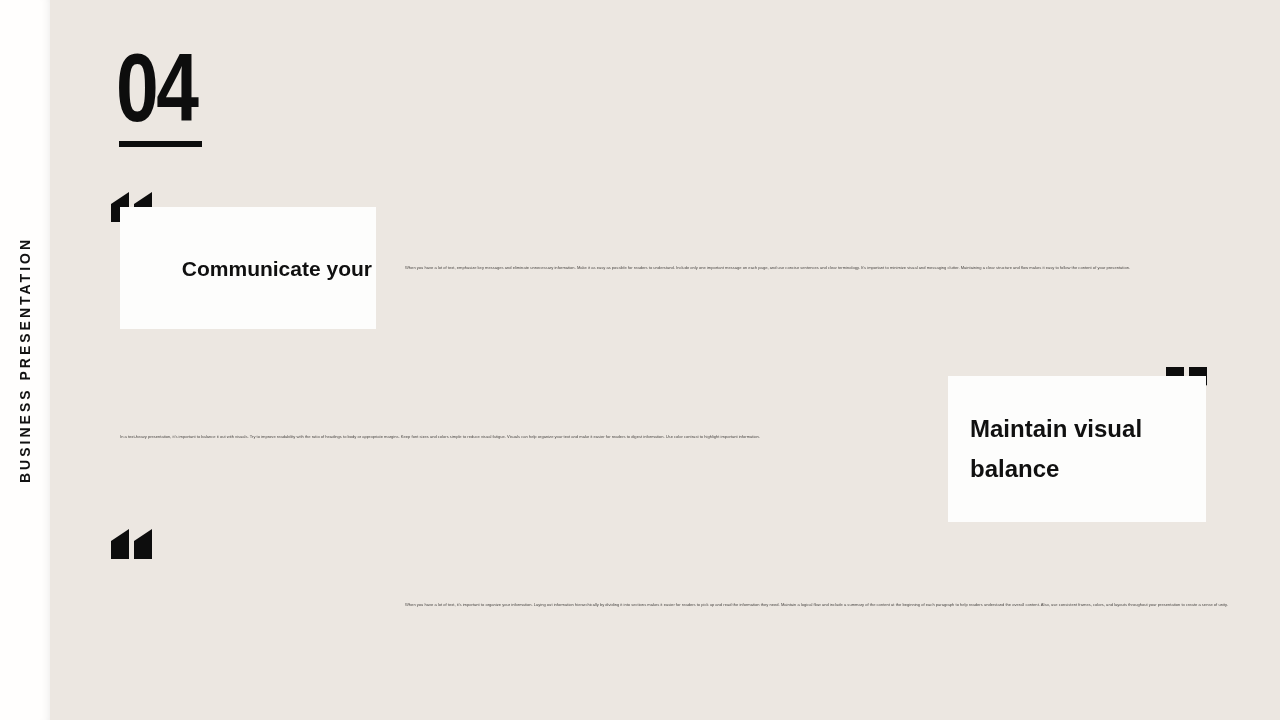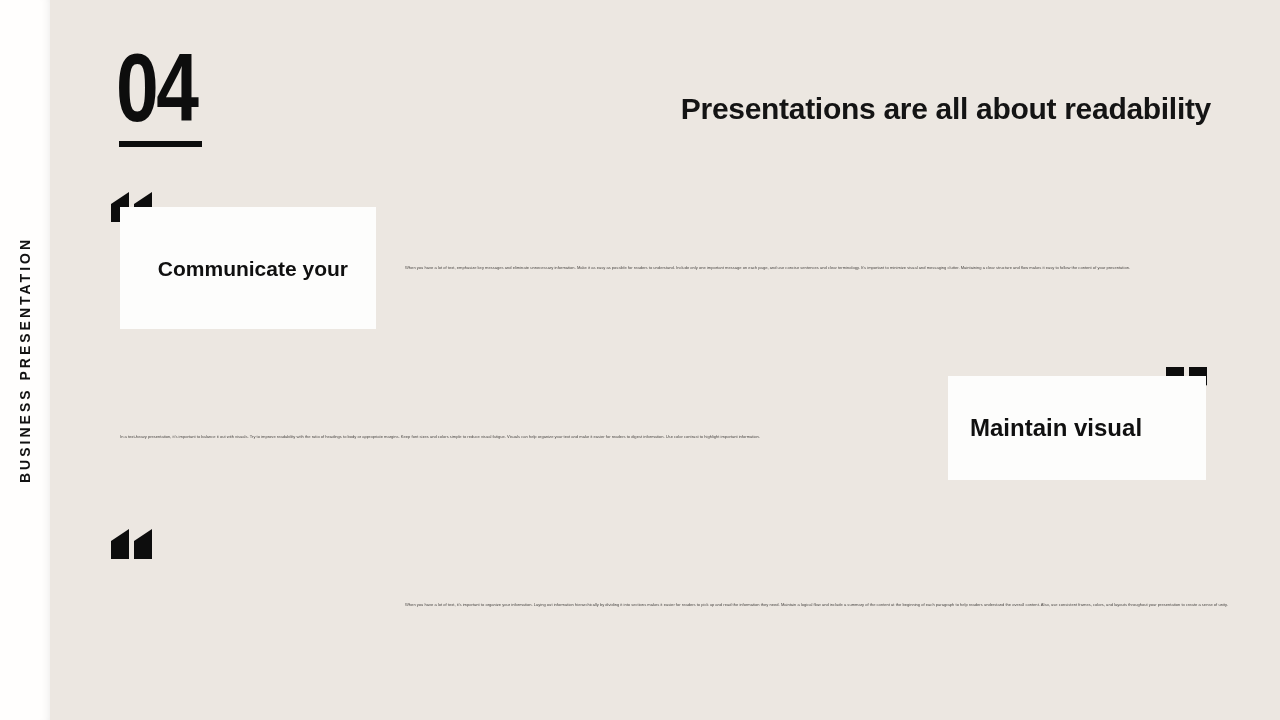--- a/index.html
+++ b/index.html
@@ -71,25 +71,25 @@
   
   .card {
     position: absolute;
     background: #fdfdfc;
     display: flex;
     flex-direction: column;
     justify-content: center;
     color: #101010;
     font-weight: 700;
   }
-  .card.align-right { text-align: right; padding-right: 28px; }
+  .card.align-right { text-align: right; padding-right: 4px; }
   .card.align-left  { text-align: left;  padding-left: 22px; }
 
   .card-1 { left: 120px; top: 207px; width: 256px; height: 122px; font-size: 21px; line-height: 33px; }
-  .card-2 { left: 948px; top: 376px; width: 258px; height: 104px; font-size: 24px; line-height: 40px; }
+  .card-2 { left: 948px; top: 376px; width: 258px; height: 146px; font-size: 24px; line-height: 40px; }
   .card-3 { left: 120px; top: 544px; width: 256px; height: 123px; font-size: 21px; line-height: 32px; }
 
   
   .quote-group {
     position: absolute;
     display: flex;
     gap: 5px;
   }
   .quote-group svg { display: block; }
   .quote-group.closing { transform: rotate(180deg); }
@@ -115,21 +115,20 @@
 
 <div class="slide">
 
   <div class="side-strip">
     <div class="side-label">BUSINESS PRESENTATION</div>
   </div>
 
   <div class="big-number">04</div>
   <div class="number-underline"></div>
 
-  <div class="slide-title">Presentations are all about readability</div>
 
   <div class="quote-group qg-1">
     <svg width="18" height="30" viewBox="0 0 18 30">
         <polygon points="0,12 18,0 18,30 0,30" fill="#0d0d0d"></polygon>
       </svg>
     <svg width="18" height="30" viewBox="0 0 18 30">
         <polygon points="0,12 18,0 18,30 0,30" fill="#0d0d0d"></polygon>
       </svg>
   </div>
   <div class="card card-1 align-right">
@@ -141,20 +140,21 @@
   <div class="quote-group closing qg-2">
     <svg width="18" height="30" viewBox="0 0 18 30">
         <polygon points="0,12 18,0 18,30 0,30" fill="#0d0d0d"></polygon>
       </svg>
     <svg width="18" height="30" viewBox="0 0 18 30">
         <polygon points="0,12 18,0 18,30 0,30" fill="#0d0d0d"></polygon>
       </svg>
   </div>
   <div class="card card-2 align-left">
     <div>Maintain visual</div>
+    <div>balance</div>
   </div>
 
   <div class="quote-group qg-3">
     <svg width="18" height="30" viewBox="0 0 18 30">
         <polygon points="0,12 18,0 18,30 0,30" fill="#0d0d0d"></polygon>
       </svg>
     <svg width="18" height="30" viewBox="0 0 18 30">
         <polygon points="0,12 18,0 18,30 0,30" fill="#0d0d0d"></polygon>
       </svg>
   </div>

